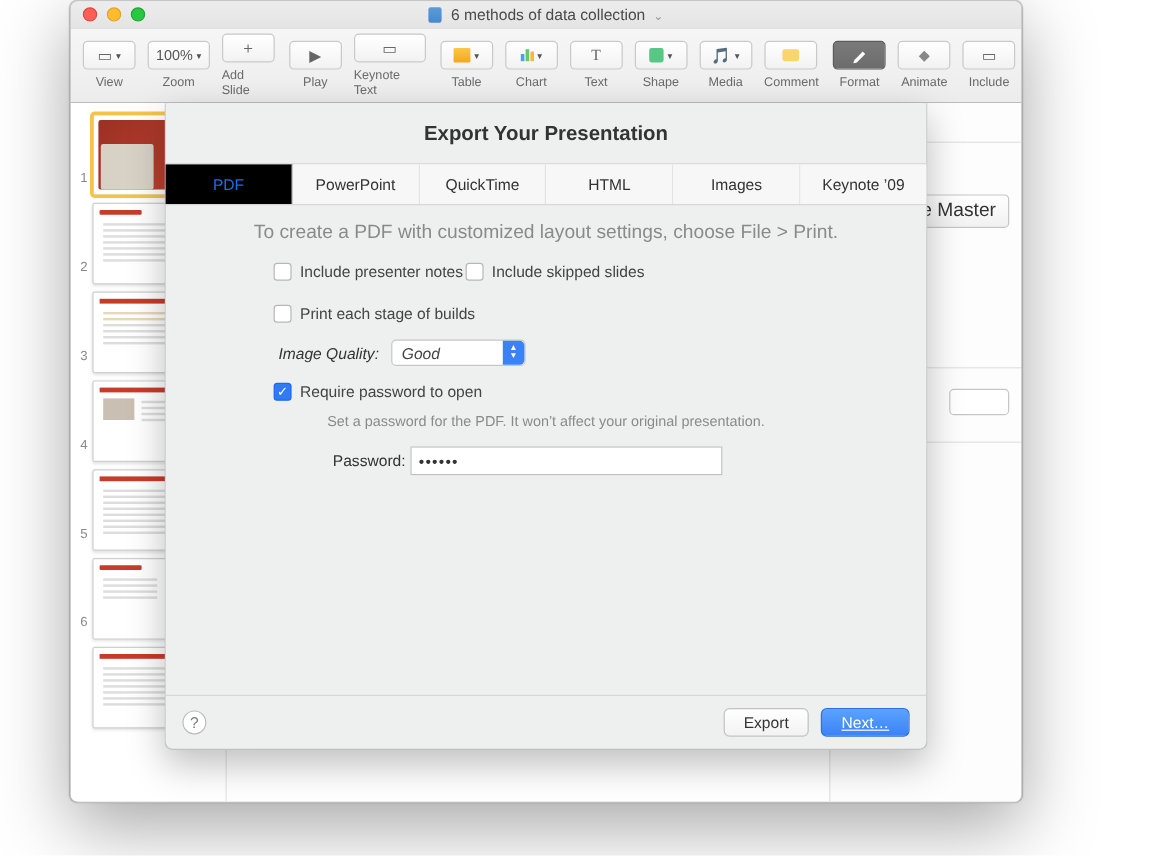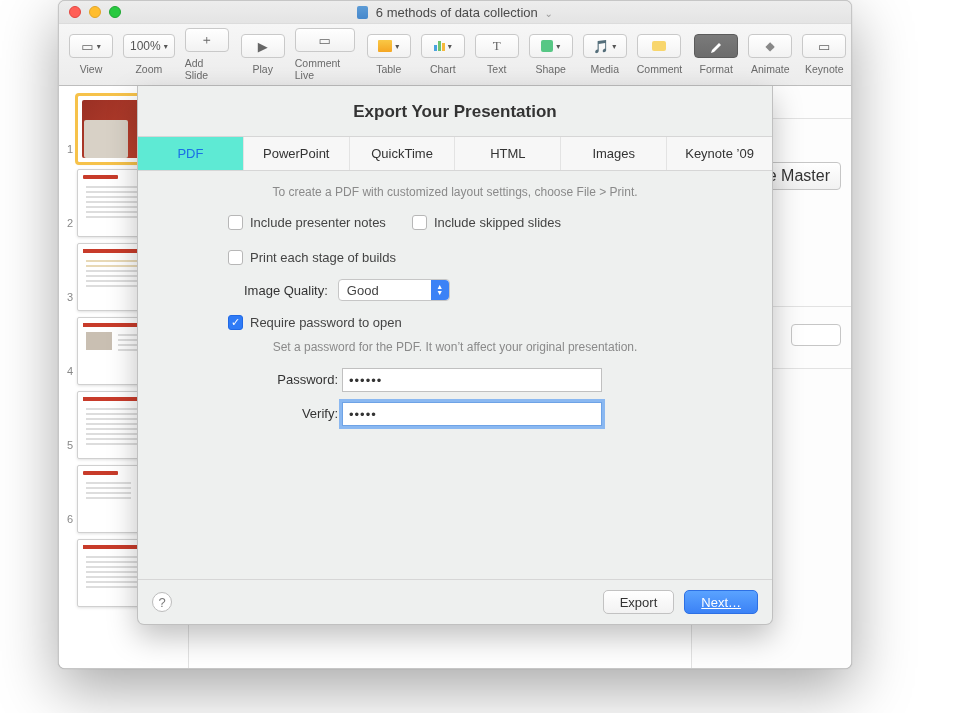--- a/index.html
+++ b/index.html
@@ -180,47 +180,47 @@
     text-align:center;
     padding:9px 0;
     font-size:13px;
     color:#333;
     background:#f7f7f7;
     border-right:1px solid #e3e3e3;
     cursor:pointer;
   }
   .format-tab:last-child { border-right:none;}
   .format-tab.active {
-    background:#5eead4;
+    background:#000000;
     color:#1a6fe6;
     font-weight:500;
   }
   .sheet-body {
     flex:1;
     padding:14px 30px 0 30px;
     font-size:13px;
     color:#444;
     position:relative;
   }
   .hint {
     text-align:center;
     color:#8a8a8a;
-    font-size:12px;
+    font-size:16px;
     margin-bottom:16px;
   }
   .row { display:flex; align-items:center; margin-bottom:10px;}
-  .row.cols { justify-content:flex-start; gap:116px;}
+  .row.cols { justify-content:flex-start; gap:92px;}
   .checkbox {
     width:15px; height:15px; border:1px solid #b7b7b7; border-radius:3px;
     background:#fff; margin-right:7px; flex-shrink:0;
     display:flex; align-items:center; justify-content:center;
     font-size:11px; color:#fff;
   }
   .checkbox.checked { background:#2f7bf6; border-color:#2069e6;}
-  .field-row { display:flex; align-items:center; margin:14px 16px 6px; gap:10px;}
+  .field-row { display:flex; align-items:center; margin:14px 4px 6px; gap:10px;font-style:italic;}
   .field-label { font-size:13px; color:#333;}
   .select {
     display:flex; align-items:center;
     background:#fff;
     border:1px solid #c6c6c6;
     border-radius:4px;
     height:22px;
     width:112px;
     position:relative;
     font-size:13px;
@@ -326,21 +326,21 @@
     <div class="tb-group">
       <div class="tb-btn">
           <span class="tb-icon">▶</span>
         </div>
       <div class="tb-label">Play</div>
     </div>
     <div class="tb-group">
       <div class="tb-btn" style="min-width:60px">
           <span class="tb-icon">▭</span>
         </div>
-      <div class="tb-label">Comment Live</div>
+      <div class="tb-label">Keynote Text</div>
     </div>
     <div class="tb-sep"></div>
     <div class="tb-group">
       <div class="tb-btn split">
           <span style="display:inline-block;width:14px;height:12px;background:linear-gradient(#f9c846,#f5a623);border-radius:1px;"></span>
           <span style="font-size:8px;">▾</span>
         </div>
       <div class="tb-label">Table</div>
     </div>
     <div class="tb-group">
@@ -392,21 +392,21 @@
     <div class="tb-group">
       <div class="tb-btn">
           <span style="color:#888">◆</span>
         </div>
       <div class="tb-label">Animate</div>
     </div>
     <div class="tb-group">
       <div class="tb-btn">
           <span class="tb-icon">▭</span>
         </div>
-      <div class="tb-label">Keynote</div>
+      <div class="tb-label">Include</div>
     </div>
     <div class="toolbar-overflow">»</div>
   </div>
 
   <div class="content">
     <div class="slides-panel">
       <div class="thumb-row">
         <div class="thumb-num">1</div>
         <div class="thumb selected">
           <div class="hero"></div>
@@ -556,24 +556,20 @@
           <span>Require password to open</span>
         </label>
       </div>
 
       <div class="pw-section">
         <div class="pw-hint">Set a password for the PDF. It won’t affect your original presentation.</div>
         <div class="pw-row">
           <div class="pw-label">Password:</div>
           <input class="pw-input" type="text" readonly="" value="••••••" style="">
         </div>
-        <div class="pw-row">
-          <div class="pw-label">Verify:</div>
-          <input class="pw-input focused" type="text" readonly="" value="•••••" style="">
-        </div>
       </div>
     </div>
     <div class="sheet-footer">
       <div class="help">?</div>
       <div class="spacer"></div>
       <button class="btn">Export</button>
       <button class="btn primary">Next…</button>
     </div>
   </div>
 </div>

